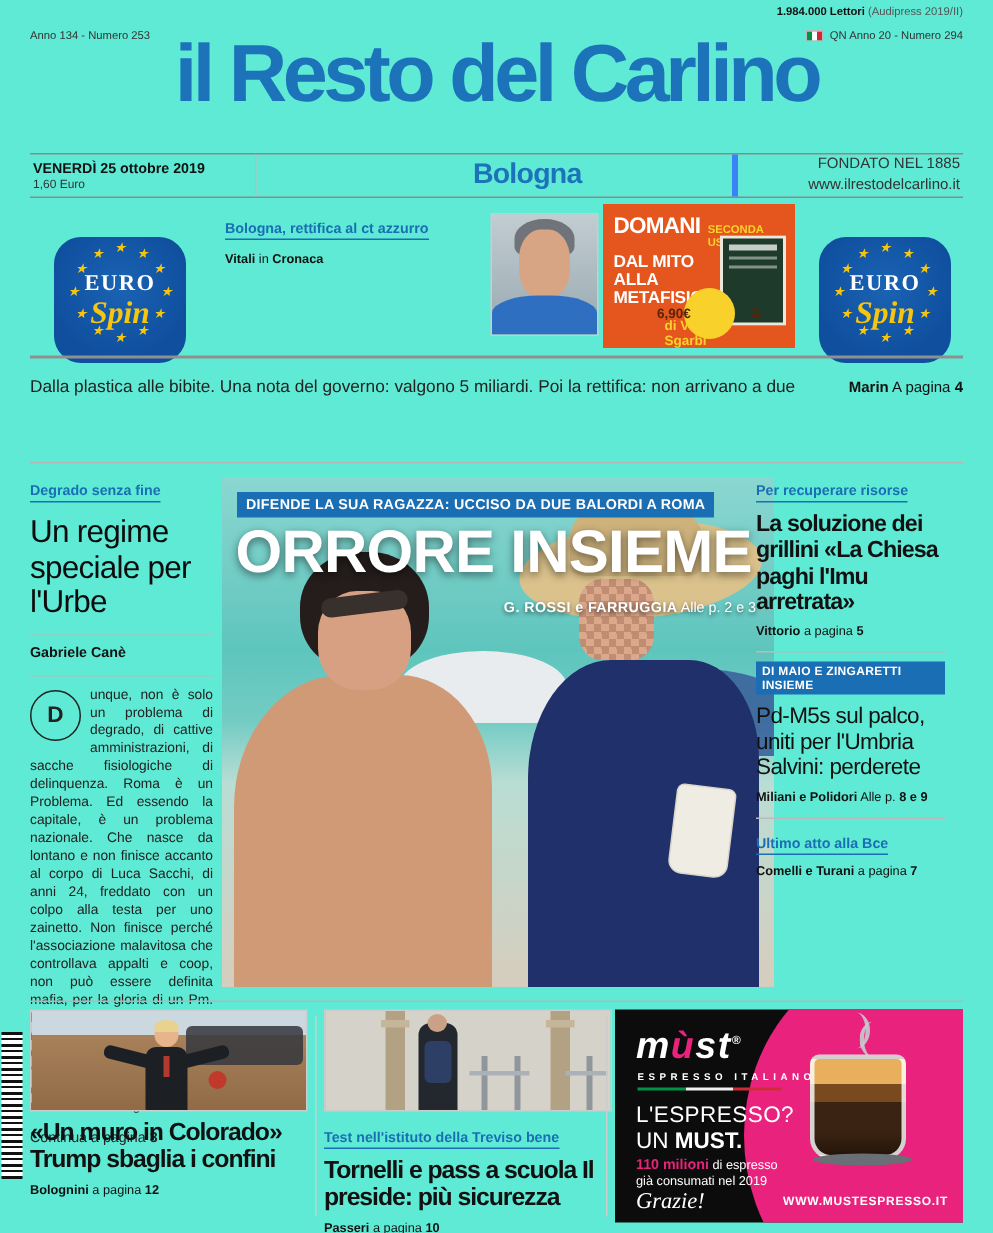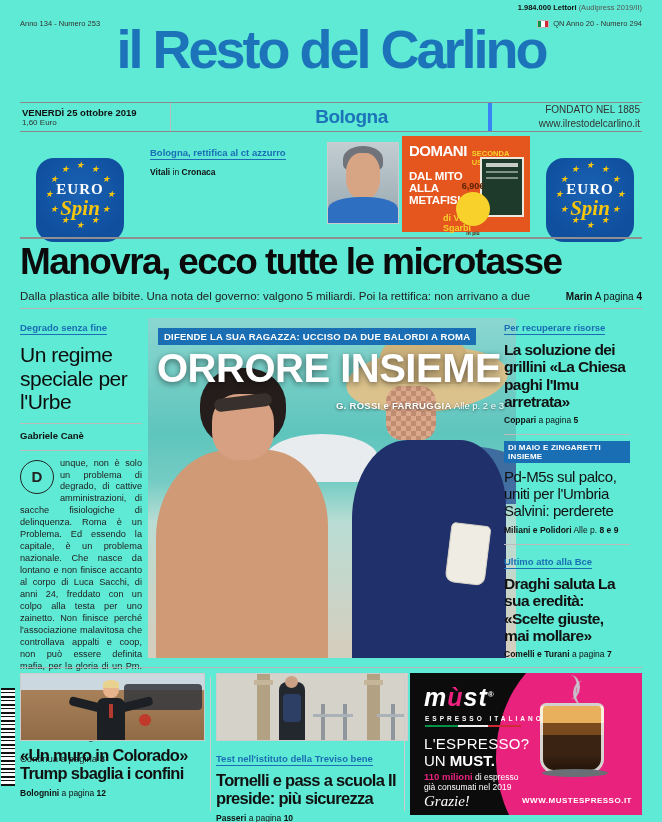--- a/index.html
+++ b/index.html
@@ -65,21 +65,21 @@
   .sgarbi{position:absolute;left:382px;top:0;width:128px;height:96px;background:#e4561e;color:#fff;box-sizing:border-box;padding:6px 7px;}
   .sg-row1{display:flex;align-items:baseline;gap:5px;}
   .sg-domani{font-size:15px;font-weight:bold;letter-spacing:-0.5px;}
   .sg-uscita{font-size:7.5px;font-weight:bold;color:#f8d22a;}
   .sg-title{font-size:11.5px;font-weight:bold;line-height:1.05;width:72px;margin-top:3px;letter-spacing:-0.2px;}
   .sg-author{font-size:9px;font-weight:bold;color:#f8d22a;margin-top:8px;width:60px;line-height:1.1;margin-left:34px;}
   .sg-book{position:absolute;right:6px;top:21px;width:44px;height:60px;background:#1d3a2a;border:2px solid #ece7da;box-sizing:border-box;}
   .sg-book i{display:block;height:4px;margin:4px 4px 0 4px;background:rgba(255,255,255,.75);}
   .sg-book i+i{height:2px;background:rgba(255,255,255,.45);}
   .sg-price{position:absolute;right:40px;bottom:6px;width:34px;height:34px;border-radius:50%;background:#f8d22a;color:#5a2408;
-            display:flex;flex-direction:column;align-items:center;justify-content:center;line-height:1;gap:40px;}
+            display:flex;flex-direction:row;align-items:center;justify-content:center;line-height:1;gap:40px;}
   .sg-price .p1{font-size:9px;font-weight:bold;}
   .sg-price .p2{font-size:5px;font-weight:bold;}
 
   .rule{position:absolute;left:20px;right:20px;border-top:1px solid #b5b5b5;}
   .rule.thick{border-top:2px solid #8f8f8f;}
 
   
   .lead{position:absolute;top:243px;left:20px;right:20px;}
   .lead h1{margin:0;font-size:37px;letter-spacing:-1.6px;line-height:1.02;color:#0b0b0b;}
   .lead-sub{display:flex;align-items:baseline;margin-top:9px;}
@@ -289,21 +289,20 @@
         <i class="st"></i>
         <i class="st"></i>
       <div class="t1">EURO</div>
       <div class="t2">Spin</div>
     </div>
   </div>
 
   <div class="rule thick" style="top:237px"></div>
 
   <div class="lead">
-    <h1>Manovra, ecco tutte le microtasse</h1>
     <div class="lead-sub">
       <div class="sub">Dalla plastica alle bibite. Una nota del governo: valgono 5 miliardi. Poi la rettifica: non arrivano a due</div>
       <div class="byline">
         <span class="bn">Marin</span>
         <span>A pagina</span>
         <span class="bp">4</span>
       </div>
     </div>
   </div>
 
@@ -344,39 +343,38 @@
         <span class="bn">G. ROSSI e FARRUGGIA</span>
         <span>Alle p. 2 e 3</span>
       </div>
     </div>
 
     <div class="col-right">
       <div class="rc-item">
         <span class="kicker">Per recuperare risorse</span>
         <h3>La soluzione dei grillini «La Chiesa paghi l'Imu arretrata»</h3>
         <div class="byline">
-          <span class="bn">Coppari</span>
+          <span class="bn">Vittorio</span>
           <span>a pagina</span>
           <span class="bp">5</span>
         </div>
       </div>
       <div class="hr"></div>
       <div class="rc-item">
         <span class="rc-badge">DI MAIO E ZINGARETTI INSIEME</span>
         <h3 class="light">Pd-M5s sul palco, uniti per l'Umbria Salvini: perderete</h3>
         <div class="byline">
           <span class="bn">Miliani e Polidori</span>
           <span>Alle p.</span>
           <span class="bp">8 e 9</span>
         </div>
       </div>
       <div class="hr"></div>
       <div class="rc-item">
         <span class="kicker">Ultimo atto alla Bce</span>
-        <h3>Draghi saluta La sua eredità: «Scelte giuste, mai mollare»</h3>
         <div class="byline">
           <span class="bn">Comelli e Turani</span>
           <span>a pagina</span>
           <span class="bp">7</span>
         </div>
       </div>
     </div>
   </div>
 
   <div class="rule" style="top:667px"></div>

